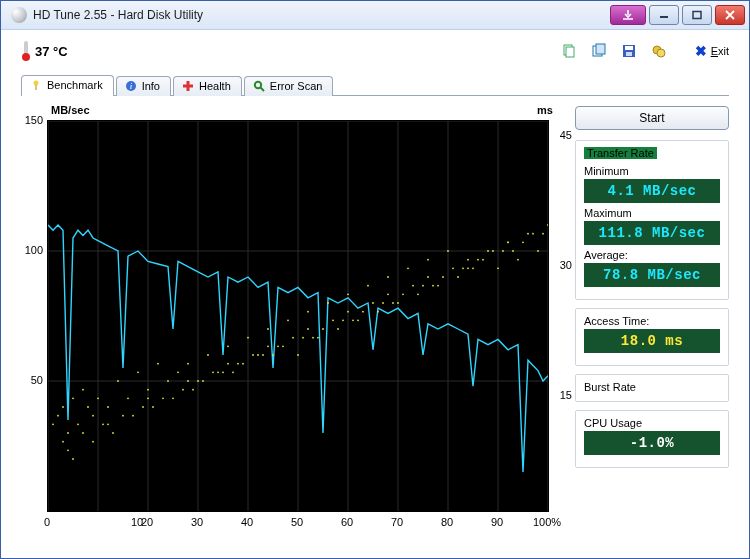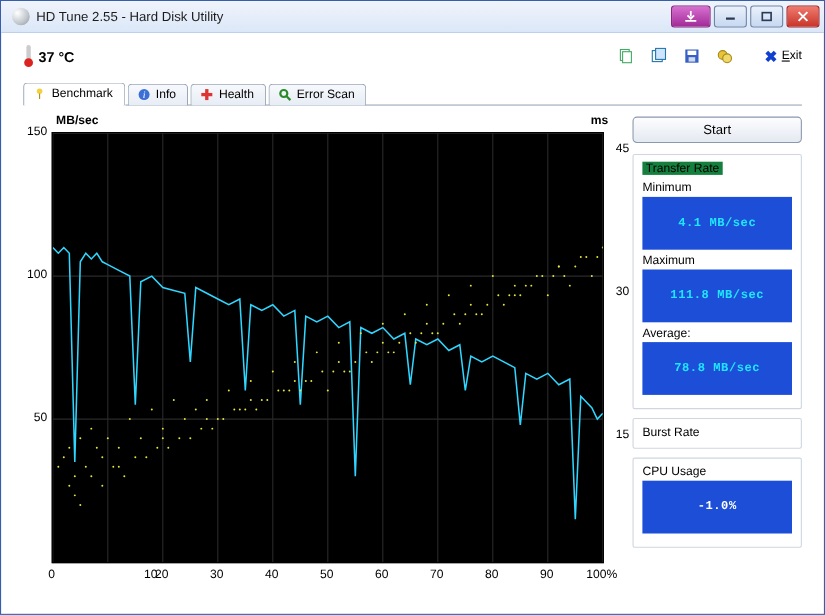--- a/index.html
+++ b/index.html
@@ -34,21 +34,21 @@
   .axis-label{position:absolute;font-size:11px;font-weight:bold}
   .chart{background:#000;width:500px;height:390px;margin-left:26px;margin-top:14px;position:relative;border:1px solid #000}
   .ytick{position:absolute;left:0;width:22px;text-align:right;font-size:11px}
   .yrtick{position:absolute;right:-24px;width:20px;text-align:right;font-size:11px}
   .xtick{position:absolute;bottom:-16px;font-size:11px;transform:translateX(-50%)}
   .side{flex:1;display:flex;flex-direction:column}
   .startbtn{height:24px;border:1px solid #8a98ae;border-radius:4px;background:linear-gradient(#fdfdfe,#e4e9f1);font-size:12px;cursor:pointer;margin-bottom:10px}
   .group{border:1px solid #cfd6e0;border-radius:2px;padding:6px 8px 8px 8px;margin-bottom:8px;background:#fff}
   .grouptitle{font-size:11px;margin:-12px 0 4px 0;background:#15803d;display:inline-block;padding:0 3px}
   .lbl{font-size:11px;margin-top:2px}
-  .valbox{background:#1d4ed8;font-family:"Courier New",monospace;font-weight:bold;font-size:11px;text-align:center;padding:18px 0;margin:2px 0 4px 0;letter-spacing:.5px}
+  .valbox{background:#14532d;font-family:"Courier New",monospace;font-weight:bold;font-size:14px;text-align:center;padding:4px 0;margin:2px 0 4px 0;letter-spacing:.5px}
   .cyan{color:#1fe6ff}
   .yellow{color:#ffe838}
   .white{color:#fff}
 </style>
 </head>
 <body>
 
 <div class="win">
   <div class="titlebar">
     <span class="app-icon"></span>
@@ -308,20 +308,24 @@
       <div class="group">
         <div class="grouptitle">Transfer Rate</div>
         <div class="lbl">Minimum</div>
         <div class="valbox cyan">4.1 MB/sec</div>
         <div class="lbl">Maximum</div>
         <div class="valbox cyan">111.8 MB/sec</div>
         <div class="lbl">Average:</div>
         <div class="valbox cyan">78.8 MB/sec</div>
       </div>
 
+      <div class="group">
+        <div class="lbl" style="margin-top:0">Access Time:</div>
+        <div class="valbox yellow">18.0 ms</div>
+      </div>
 
       <div class="group">
         <div class="lbl" style="margin-top:0">Burst Rate</div>
       </div>
 
       <div class="group">
         <div class="lbl" style="margin-top:0">CPU Usage</div>
         <div class="valbox white">-1.0%</div>
       </div>
     </div>

